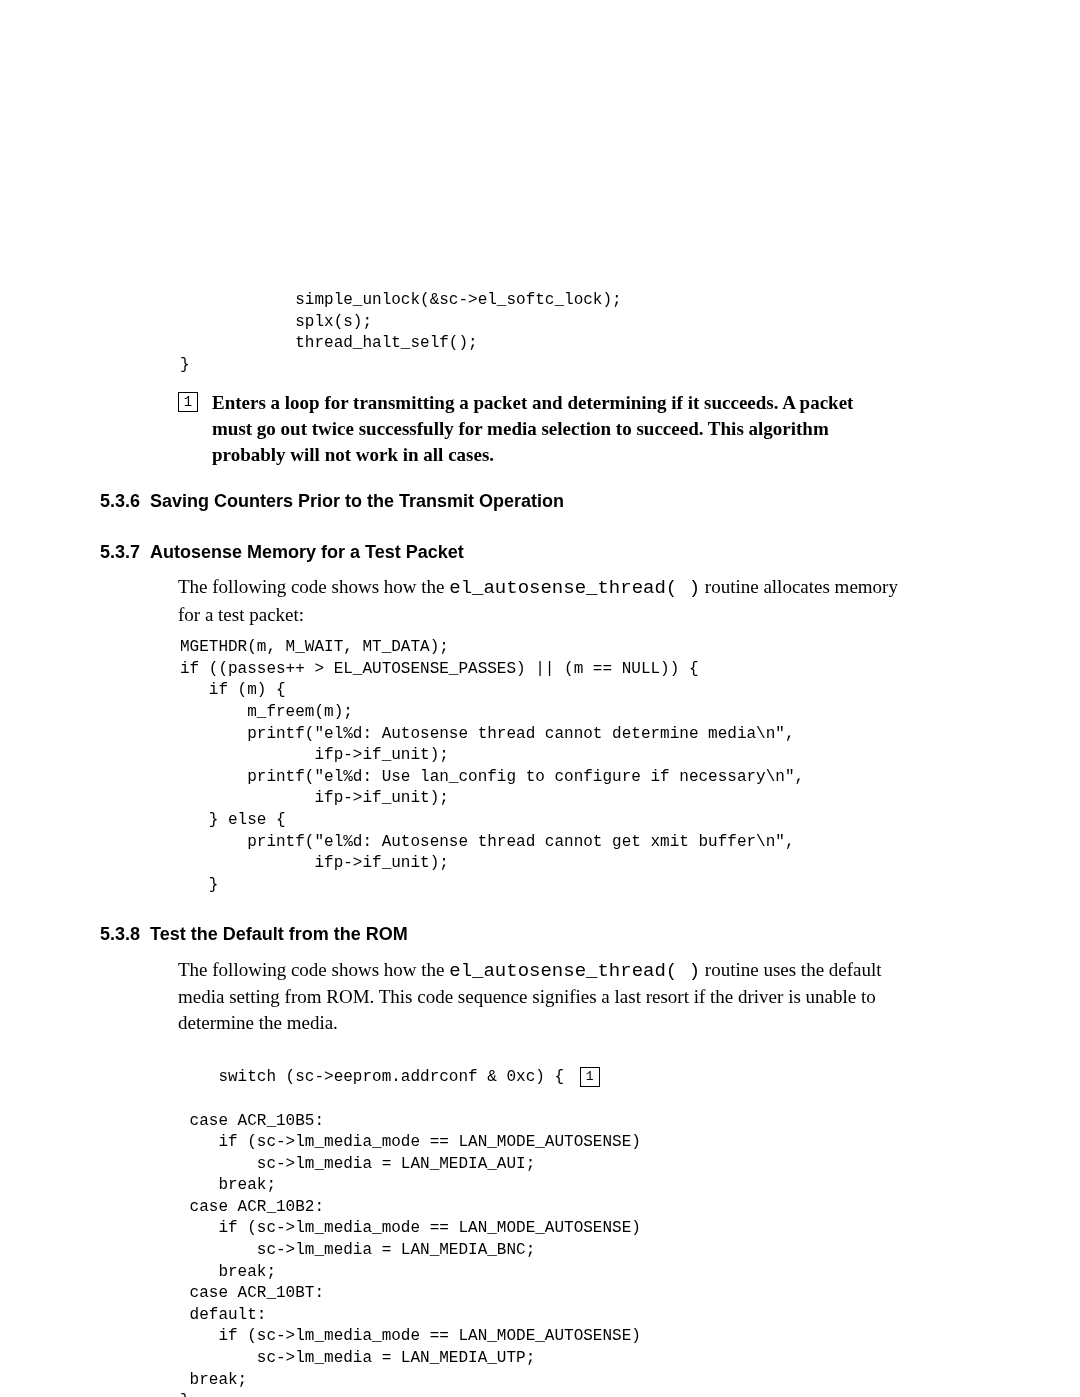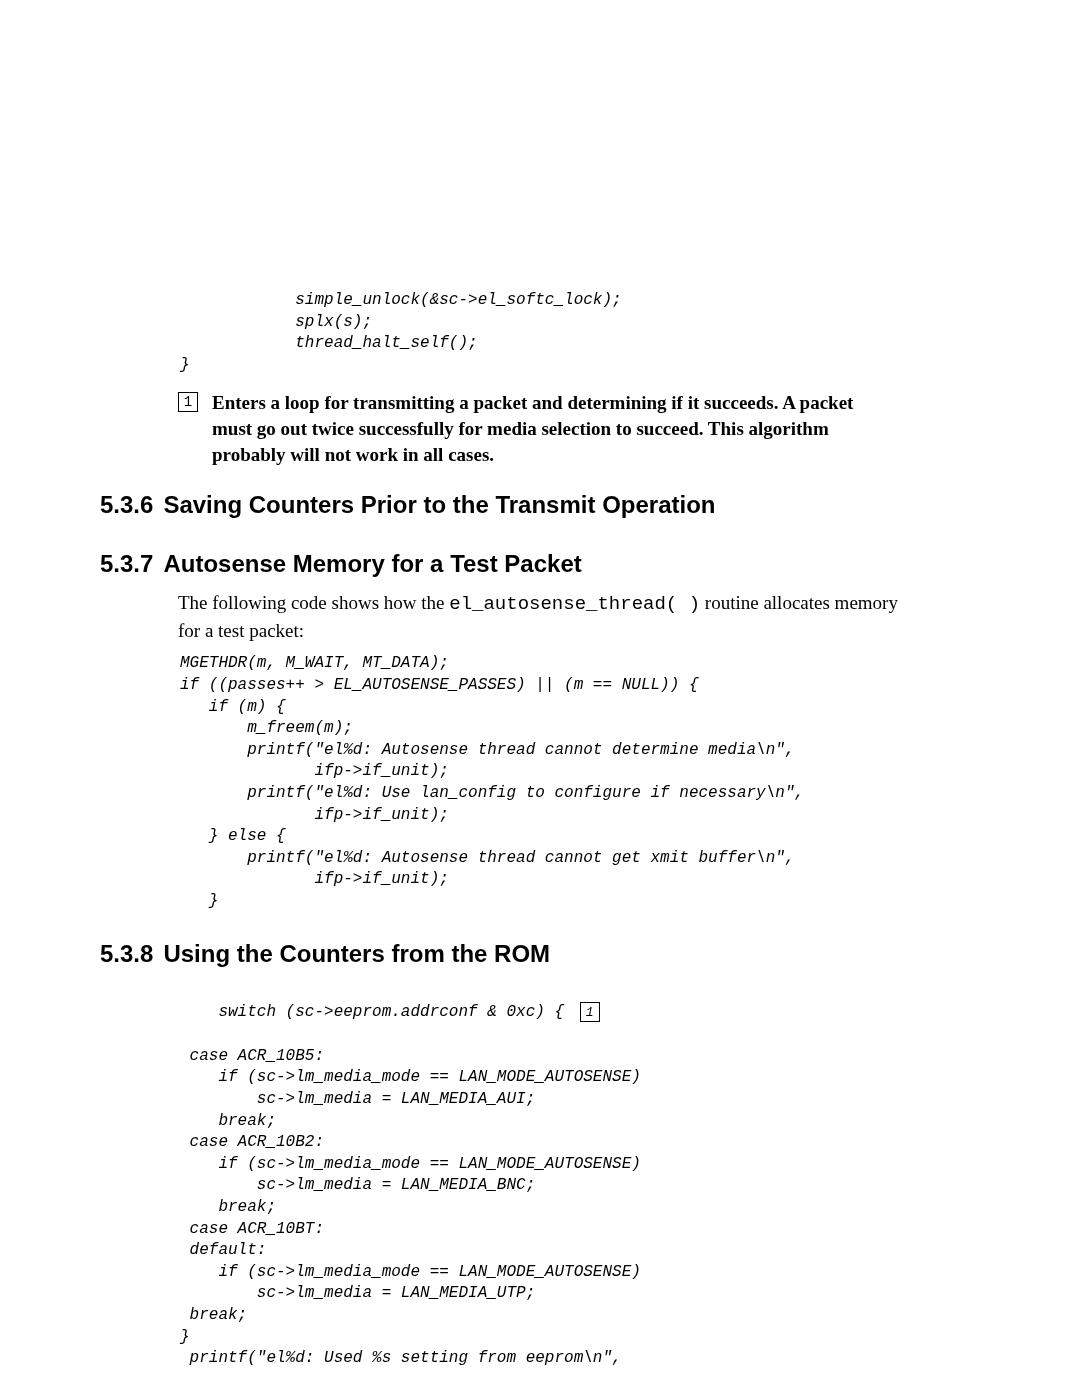--- a/index.html
+++ b/index.html
@@ -17,21 +17,21 @@
     color: #000;
     font-size: 19px;
     line-height: 1.35;
   }
   .mono {
     font-family: "Courier New", monospace;
     font-size: 16px;
     line-height: 1.35;
     white-space: pre;
   }
-  .pre-indent { margin-left: 80px; font-style: italic; }
+  .pre-indent { margin-left: 80px; }
   .callout-row {
     display: flex;
     align-items: flex-start;
     margin: 14px 0 22px 78px;
     gap: 14px;
   }
   .callout-num {
     border: 1.5px solid #000;
     width: 20px;
     height: 20px;
@@ -51,21 +51,21 @@
     height: 18px;
     font-family: "Courier New", monospace;
     font-size: 13px;
     vertical-align: 1px;
     margin-left: 6px;
   }
   .callout-text { max-width: 680px; font-weight: bold; }
   h3.sec {
     font-family: Arial, Helvetica, sans-serif;
     font-weight: 700;
-    font-size: 24px;
+    font-size: 18px;
     margin: 14px 0 10px 0;
   }
   .sec-num { margin-right: 10px; }
   .body-para { margin: 6px 0 10px 78px; max-width: 720px; }
   .body-para .mono-in { font-family: "Courier New", monospace; }
 </style>
 </head>
 <body>
 
 <div class="page">
@@ -97,22 +97,25 @@
        printf("el%d: Autosense thread cannot determine media\n",
               ifp-&gt;if_unit);
        printf("el%d: Use lan_config to configure if necessary\n",
               ifp-&gt;if_unit);
    } else {
        printf("el%d: Autosense thread cannot get xmit buffer\n",
               ifp-&gt;if_unit);
    }</div>
 
   <h3 class="sec" style="margin-top:26px;">
-    <span class="sec-num">5.3.8</span><span>Using the Counters from the ROM</span>
+    <span class="sec-num">5.3.8</span><span>Test the Default from the ROM</span>
   </h3>
+  <div class="body-para">
+    <span>The following code shows how the </span><span class="mono-in">el_autosense_thread( )</span><span> routine uses the default media setting from ROM. This code sequence signifies a last resort if the driver is unable to determine the media.</span>
+  </div>
 
   <div class="mono pre-indent">
     <span>switch (sc-&gt;eeprom.addrconf &amp; 0xc) {</span> <span class="callout-num-inline">1</span>
   </div>
   <div class="mono pre-indent"> case ACR_10B5:
     if (sc-&gt;lm_media_mode == LAN_MODE_AUTOSENSE)
         sc-&gt;lm_media = LAN_MEDIA_AUI;
     break;
  case ACR_10B2:
     if (sc-&gt;lm_media_mode == LAN_MODE_AUTOSENSE)

